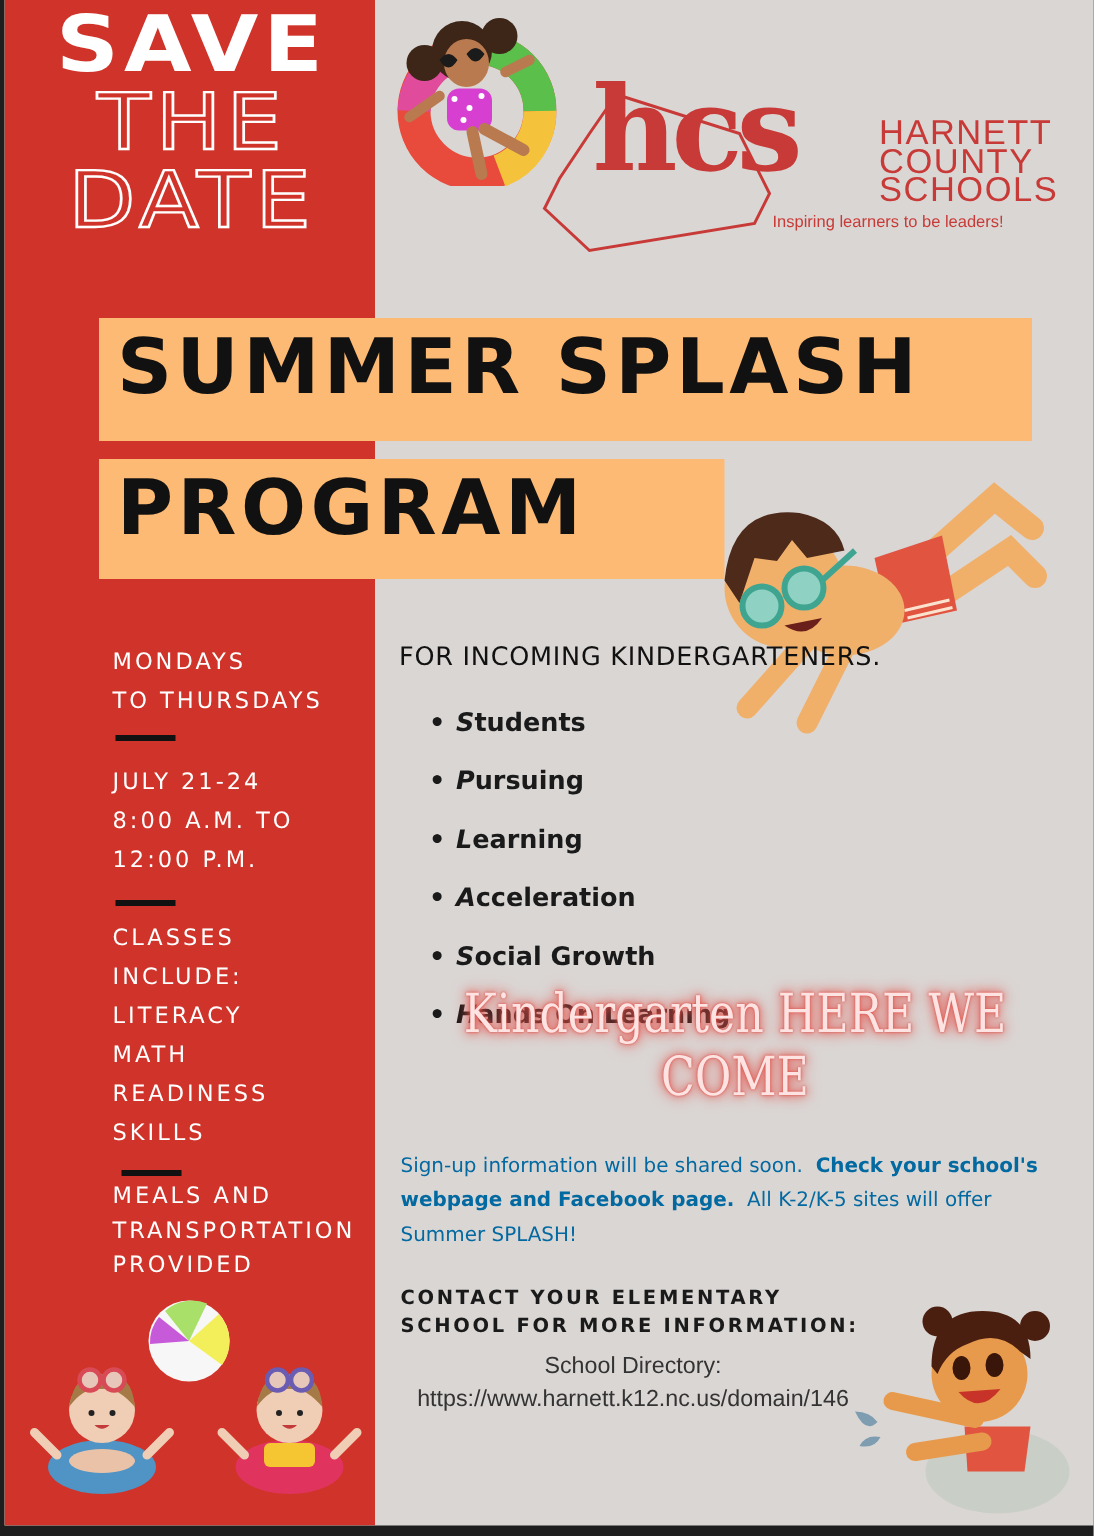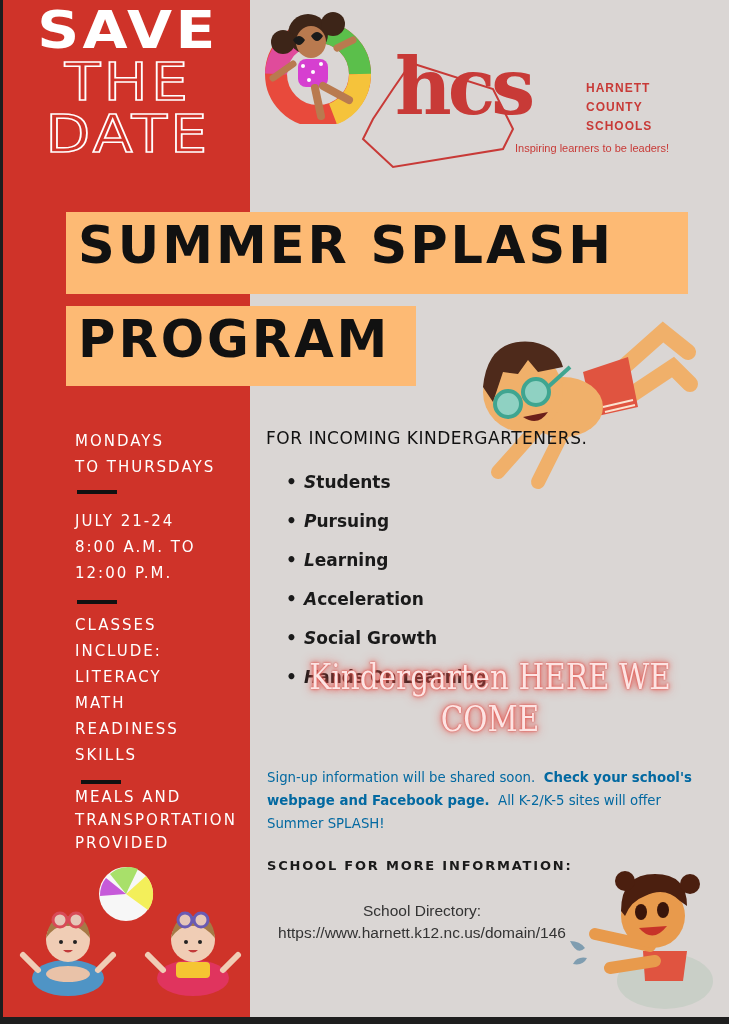--- a/index.html
+++ b/index.html
@@ -6,27 +6,27 @@
   body { width:729px; height:1024px; background:#1e1e1e; position:relative; overflow:hidden; font-family:"DejaVu Sans", sans-serif; }
   .page { position:absolute; left:3px; top:0; width:721px; height:1017px; background:#dad6d4; overflow:hidden;padding-left:30px; }
   .red-panel { position:absolute; left:0; top:0; width:247px; height:1017px; background:#cf3329; }
 
   .save { position:absolute; left:10px; top:2px; width:230px; text-align:center; color:#fff; font-family:"DejaVu Sans", sans-serif; font-weight:bold; font-size:52px; line-height:56px; letter-spacing:3px; transform:scaleX(1.12); transform-origin:center; }
   .outline { color:transparent; -webkit-text-stroke:1.6px #fff; font-weight:normal; }
   .save div { height:52px; }
 
   .logo { position:absolute; left:350px; top:30px; width:360px; height:120px;margin-top:19px; }
   .logo .hcs { position:absolute; left:42px; top:-8px; font-family:"DejaVu Serif", serif; font-weight:bold; color:#c83a37; font-size:78px; letter-spacing:-4px; }
-  .logo .name { position:absolute; left:233px; top:30px; color:#c83a37; font-family:"Liberation Sans", sans-serif; font-weight:bold; font-size:12px; line-height:19px; letter-spacing:1px; }
+  .logo .name { position:absolute; left:233px; top:30px; color:#c83a37; font-family:"Liberation Sans", sans-serif; font-weight:normal; font-size:23px; line-height:19px; letter-spacing:1px; }
   .logo .tag { position:absolute; left:162px; top:93px; color:#c83a37; font-family:"Liberation Sans", sans-serif; font-size:11px; }
 
   .title-box { position:absolute; background:#fdba74; }
   .title-box span { position:absolute; left:12px; top:4px; font-family:"DejaVu Sans", sans-serif; font-weight:bold; font-size:51px; letter-spacing:3px; color:#111; white-space:nowrap; }
   .t1 { left:63px; top:212px; width:622px; height:82px; }
-  .t2 { left:63px; top:306px; width:350px; height:80px; }
+  .t2 { left:63px; top:306px; width:417px; height:80px; }
 
   .left-info { position:absolute; left:72px; color:#fff; font-family:"DejaVu Sans", sans-serif; font-size:15px; letter-spacing:2px; line-height:26px; }
   .bar { position:absolute; left:74px; width:40px; height:4px; background:#111; }
 
   .for-line { position:absolute; left:263px; top:428px; font-size:17px; color:#111; letter-spacing:0.5px; white-space:nowrap; }
   .bullets { position:absolute; left:283px; top:457px; margin:0; padding:0; list-style:none; }
   .bullets li { font-size:17px; font-weight:bold; line-height:27px; color:#1a1a1a; position:relative; padding-left:18px;margin-top:12px; }
   .bullets li::before { content:"•"; position:absolute; left:0; font-weight:bold; }
   .bullets li .first { font-style:italic; }
 
@@ -146,20 +146,21 @@
 
   <div class="kg">Kindergarten HERE WE COME</div>
 
   <div class="signup">
     <span>Sign-up information will be shared soon.</span>&nbsp;
     <b>Check your school's webpage and Facebook page.</b>&nbsp;
     <span>All K-2/K-5 sites will offer Summer SPLASH!</span>
   </div>
 
   <div class="contact">
+    <div>CONTACT YOUR ELEMENTARY</div>
     <div>SCHOOL FOR MORE INFORMATION:</div>
   </div>
 
   <div class="dir">
     <div>School Directory:</div>
     <div>https://www.harnett.k12.nc.us/domain/146</div>
   </div>
 
   <svg class="art" style="left:95px;top:866px" width="56" height="56" viewBox="0 0 56 56">
     <circle cx="28" cy="28" r="27" fill="#f7f7f7"></circle>

